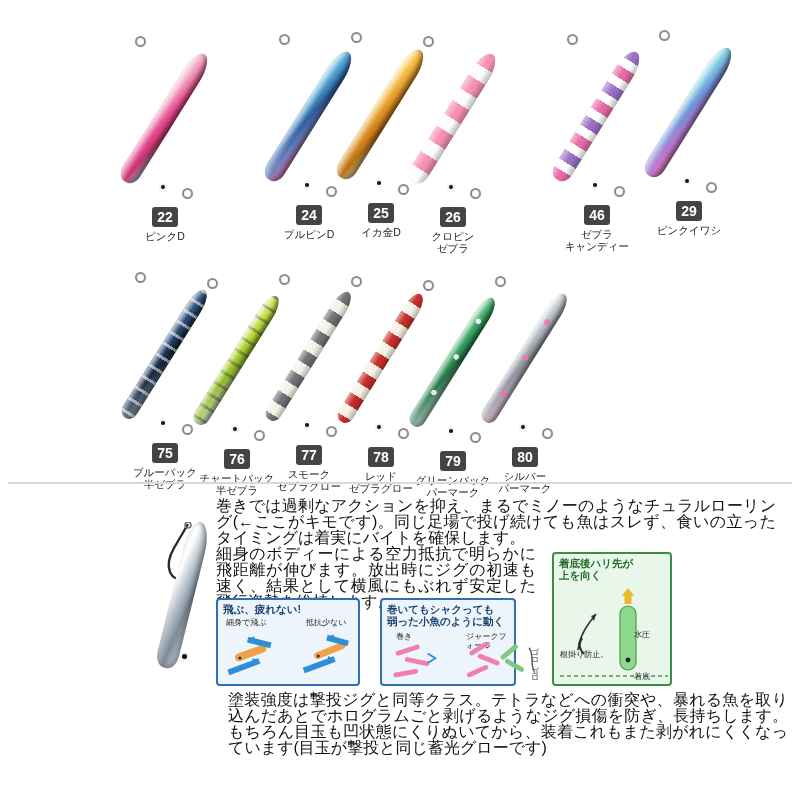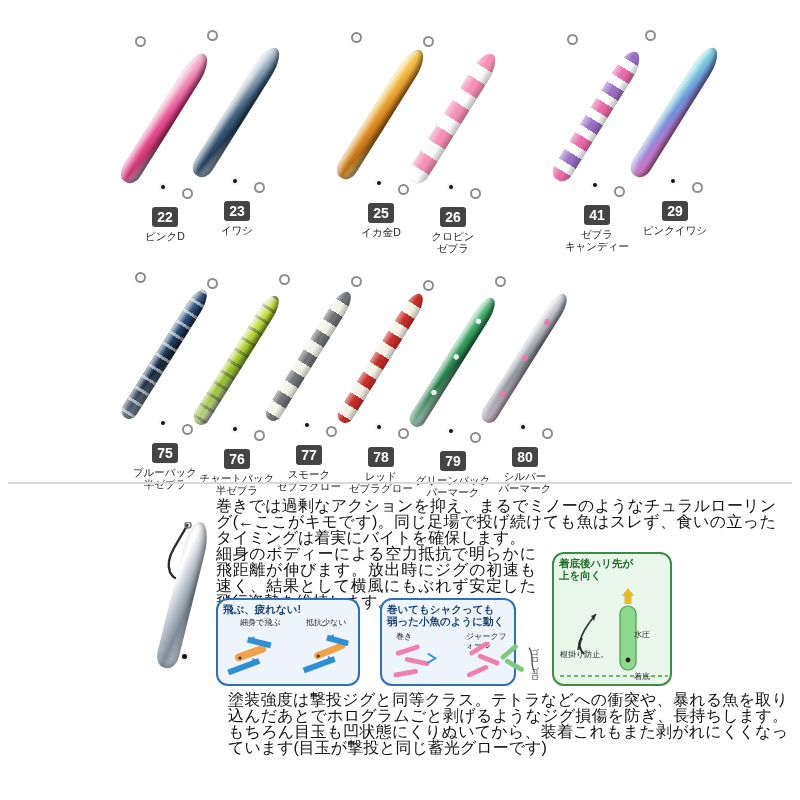--- a/index.html
+++ b/index.html
@@ -137,21 +137,21 @@
     text-align: justify;
   }
   .p1 { left: 216px; top: 8px;  width: 560px; }
   .p2 { left: 216px; top: 56px; width: 320px; }
   .p3 { left: 228px; top: 202px; width: 560px; }
 
   
   .panel {
     position:absolute;
     border: 2px solid #2f6fb3;
-    border-radius: 12px;
+    border-radius: 4px;
     background: #eef4fb;
   }
   .panel-a { left: 216px; top: 108px; width: 144px; height: 88px; }
   .panel-b { left: 380px; top: 108px; width: 136px; height: 88px; }
   .panel-c { left: 552px; top: 62px; width: 120px; height: 134px; background:#e9f7ea; border-color:#3c8c43; }
 
   .panel-title {
     font-size: 10.5px; font-weight: bold;
     color:#17406e; padding: 3px 4px 0 5px; line-height: 12px;
     white-space: pre-line;
@@ -180,34 +180,34 @@
         <div class="sheen"></div>
           <div class="belly"></div>
       </div>
       <div class="eye"></div>
       <div class="ring bottom"></div>
     </div>
     <div class="badge-line"><span class="num-badge">22</span></div>
     <div class="lure-label">ピンクD</div>
   </div>
 
-  <div class="lure-cell" style="left:196px; top:24px;">
-    <div class="lure-art">
-      <div class="ring top"></div>
-      <div class="lure-body" style="background:linear-gradient(100deg,#dfe6ec 0%,#b7c6d4 22%,#3f5f7d 52%,#24405c 72%,#cfd9e2 100%);">
-        <div class="sheen"></div>
-          <div class="belly"></div>
-      </div>
-      <div class="eye"></div>
-      <div class="ring bottom"></div>
-    </div>
-    <div class="badge-line"><span class="num-badge">23</span></div>
-    <div class="lure-label">イワシ</div>
-  </div>
-
+
+  <div class="lure-cell" style="left:268px; top:28px;">
+    <div class="lure-art">
+      <div class="ring top"></div>
+      <div class="lure-body" style="background:linear-gradient(100deg,#bfe3f2 0%,#58a8d8 25%,#2a5f9e 52%,#6e7fc0 70%,#e878aa 100%);">
+        <div class="sheen"></div>
+          <div class="belly"></div>
+      </div>
+      <div class="eye"></div>
+      <div class="ring bottom"></div>
+    </div>
+    <div class="badge-line"><span class="num-badge">24</span></div>
+    <div class="lure-label">ブルピンD</div>
+  </div>
 
   <div class="lure-cell" style="left:340px; top:26px;">
     <div class="lure-art">
       <div class="ring top"></div>
       <div class="lure-body" style="background:linear-gradient(100deg,#fdf0c4 0%,#f6c24a 25%,#d98a22 55%,#b96f14 75%,#f0e2b0 100%);">
         <div class="sheen"></div>
           <div class="belly"></div>
       </div>
       <div class="eye"></div>
       <div class="ring bottom"></div>
@@ -237,26 +237,26 @@
     <div class="lure-art">
       <div class="ring top"></div>
       <div class="lure-body" style="background:#f4f2f6;">
         <div class="stripes" style="background:repeating-linear-gradient(180deg,#9a6fc4 0 11px,#ffffff 11px 20px,#e86aa8 20px 31px,#ffffff 31px 40px);"></div>
         <div class="sheen"></div>
           <div class="belly"></div>
       </div>
       <div class="eye"></div>
       <div class="ring bottom"></div>
     </div>
-    <div class="badge-line"><span class="num-badge">41</span></div>
+    <div class="badge-line"><span class="num-badge">46</span></div>
     <div class="lure-label">ゼブラ
 キャンディー</div>
   </div>
 
-  <div class="lure-cell" style="left:634px; top:24px;">
+  <div class="lure-cell" style="left:648px; top:24px;">
     <div class="lure-art">
       <div class="ring top"></div>
       <div class="lure-body" style="background:linear-gradient(100deg,#cfeff5 0%,#7fd2e0 22%,#6f8fd8 48%,#b97ad0 70%,#e87ab4 100%);">
         <div class="sheen"></div>
           <div class="belly"></div>
       </div>
       <div class="eye"></div>
       <div class="ring bottom"></div>
     </div>
     <div class="badge-line"><span class="num-badge">29</span></div>
@@ -376,21 +376,21 @@
     <div class="big-body"></div>
     <div class="big-eye"></div>
   </div>
 
   <div class="para p1">巻きでは過剰なアクションを抑え、まるでミノーのようなチュラルローリング(←ここがキモです)。同じ足場で投げ続けても魚はスレず、食いの立ったタイミングは着実にバイトを確保します。</div>
   <div class="para p2">細身のボディーによる空力抵抗で明らかに飛距離が伸びます。放出時にジグの初速も速く、結果として横風にもぶれず安定した飛行姿勢を維持します。</div>
   <div class="para p3">塗装強度は撃投ジグと同等クラス。テトラなどへの衝突や、暴れる魚を取り込んだあとでホログラムごと剥げるようなジグ損傷を防ぎ、長持ちします。もちろん目玉も凹状態にくりぬいてから、装着これもまた剥がれにくくなっています(目玉が撃投と同じ蓄光グローです)</div>
 
   <div class="panel panel-a">
     <div class="panel-title">飛ぶ、疲れない!</div>
-    <div class="mini-label" style="left:22px; top:18px;">細身で飛ぶ</div>
+    <div class="mini-label" style="left:8px; top:18px;">細身で飛ぶ</div>
     <div class="mini-label" style="left:88px; top:18px;">抵抗少ない</div>
     <svg viewBox="0 0 156 60" style="position:absolute;left:0;top:28px;width:156px;height:58px;">
       <rect x="14" y="22" width="34" height="8" rx="4" fill="#f0a24a" transform="rotate(-20 31 26)"></rect>
       <circle cx="20" cy="31" r="1.6" fill="#333"></circle>
       <path d="M8 46 L40 34" stroke="#2f8fd6" stroke-width="6" marker-end="none"></path>
       <path d="M40 34 l-7 -3 l0 7 z" fill="#2f8fd6"></path>
       <path d="M52 18 L28 12" stroke="#2f8fd6" stroke-width="6"></path>
       <path d="M28 12 l7 -3.5 l0 7 z" fill="#2f8fd6"></path>
       <rect x="96" y="20" width="34" height="7" rx="3.5" fill="#f0a24a" transform="rotate(-22 113 24)"></rect>
       <circle cx="101" cy="29" r="1.6" fill="#333"></circle>

